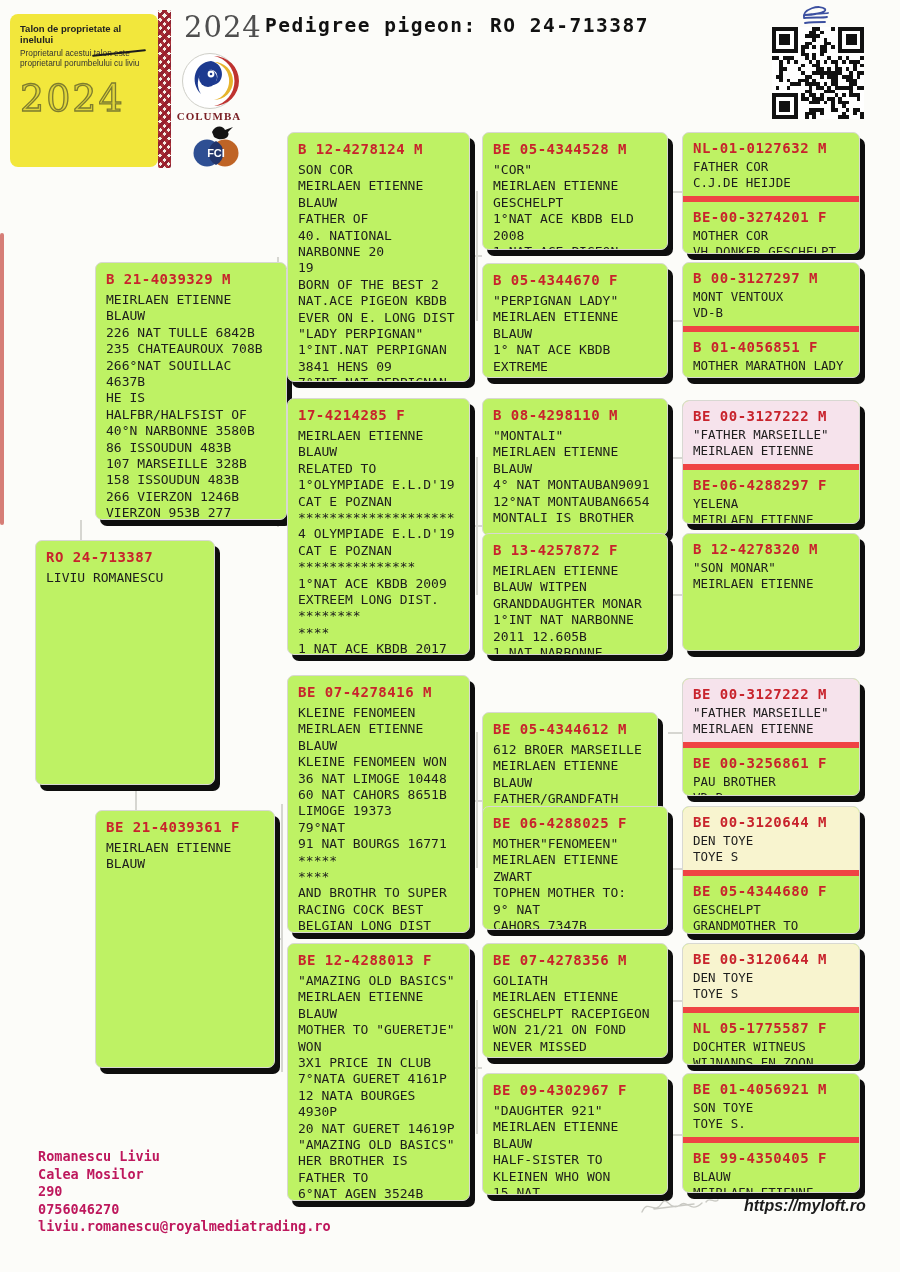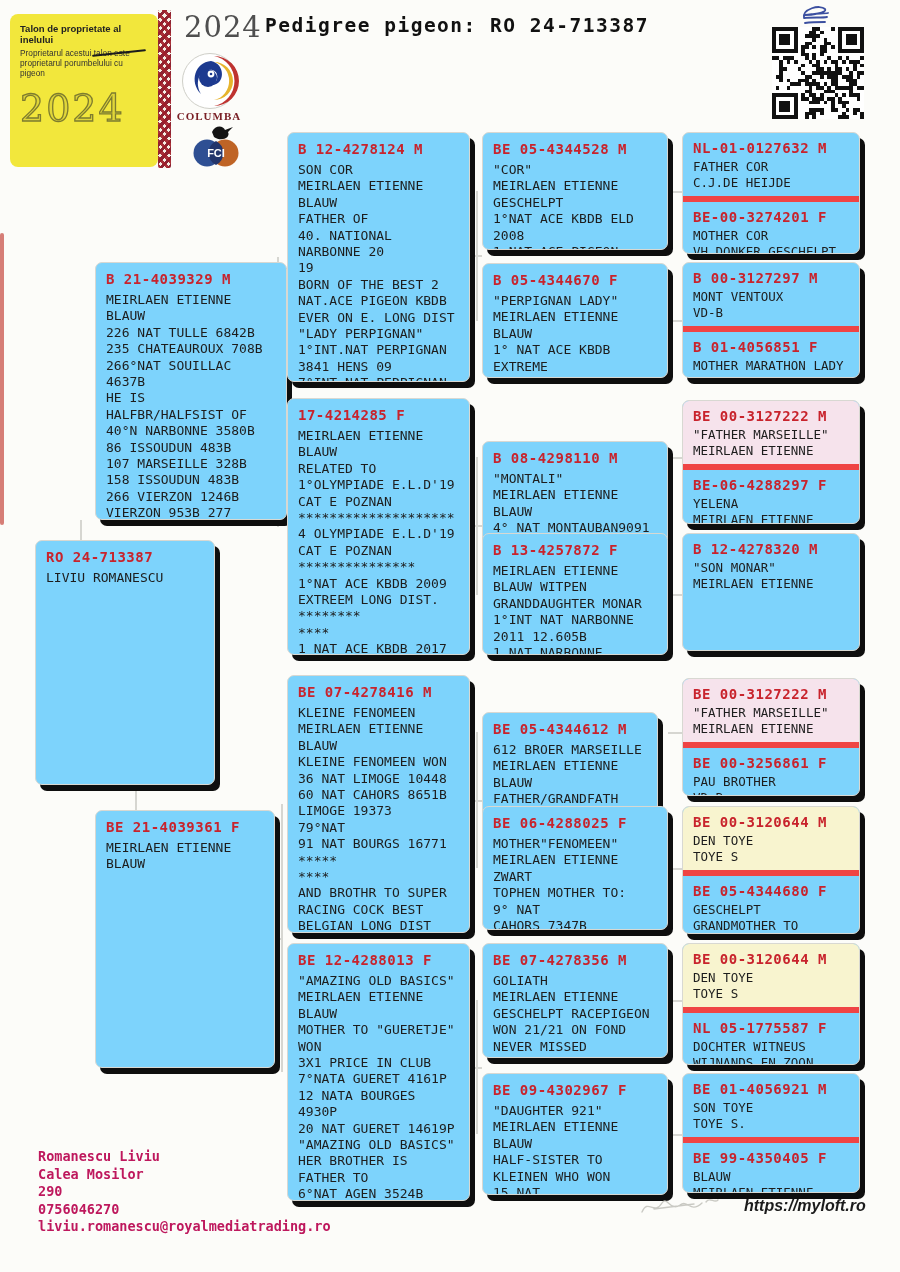--- a/index.html
+++ b/index.html
@@ -57,21 +57,21 @@
     position:absolute; left:172px; top:110px; width:74px; text-align:center;
     font-family:"Liberation Serif", serif; font-weight:bold; font-size:11px;
     color:#7a2026; letter-spacing:1px;
   }
   #fci { position:absolute; left:192px; top:124px; }
   
   #qr { position:absolute; left:772px; top:26px; width:92px; height:94px; }
   #e-mark { position:absolute; left:796px; top:2px; }
   
   .card {
-    position:absolute; background:#7dd3fc; border:1px solid #d8d8d2; border-radius:7px;
+    position:absolute; background:#bef264; border:1px solid #d8d8d2; border-radius:7px;
     box-shadow:5px 6px 0 0 #0e0e0e; overflow:hidden; padding:8px 10px 6px;
   }
   .ring {
     color:#c8232c; font-weight:bold; font-size:14px; letter-spacing:.5px;
     white-space:nowrap; margin-bottom:5px;
   }
   .lines { font-size:13px; line-height:16.4px; white-space:pre-line; color:#1d1d1d; }
   .pair { padding:0; }
   .sub { padding:7px 10px 6px; }
   .sub .ring { margin-bottom:3px; }
@@ -93,21 +93,21 @@
 </style>
 </head>
 <body>
 
 <div id="page">
 
   <div id="title">Pedigree pigeon: RO 24-713387</div>
 
   <div id="sticker">
     <div class="s1">Talon de proprietate al inelului</div>
-    <div class="s2"><span>Proprietarul acestui </span><span class="struck"><span>talon este</span><i></i></span><br><span>proprietarul porumbelului cu pigeon</span></div>
+    <div class="s2"><span>Proprietarul acestui </span><span class="struck"><span>talon este</span><i></i></span><br><span>proprietarul porumbelului cu liviu</span></div>
     <div class="styear">2024</div>
   </div>
   <div id="zigzag"></div>
   <div id="edge-mark"></div>
 
   <div id="year-badge">2024</div>
 
   <svg id="columba" width="58" height="58" viewBox="0 0 58 58">
     <circle cx="29" cy="29" r="27.5" fill="#fff" stroke="#cfcfc8"></circle>
     <path d="M33 4 A25.5 25.5 0 0 1 33 54 A18 18 0 0 0 33 4 Z" fill="#bf3330"></path>
@@ -462,21 +462,21 @@
     </div>
   <div class="card" style="left:482px;top:263px;width:186px;height:115px;">
       <div class="ring">B 05-4344670 F</div>
       <div class="lines">"PERPIGNAN LADY"
 MEIRLAEN ETIENNE
 BLAUW
 1° NAT ACE KBDB
 EXTREME
 L. DIST 2008</div>
     </div>
-  <div class="card" style="left:482px;top:398px;width:186px;height:138px;margin-top:43px;">
+  <div class="card" style="left:482px;top:398px;width:186px;height:138px;">
       <div class="ring">B 08-4298110 M</div>
       <div class="lines">"MONTALI"
 MEIRLAEN ETIENNE
 BLAUW
 4° NAT MONTAUBAN9091
 12°NAT MONTAUBAN6654
 MONTALI IS BROTHER</div>
     </div>
   <div class="card" style="left:482px;top:533px;width:186px;height:122px;">
       <div class="ring">B 13-4257872 F</div>

